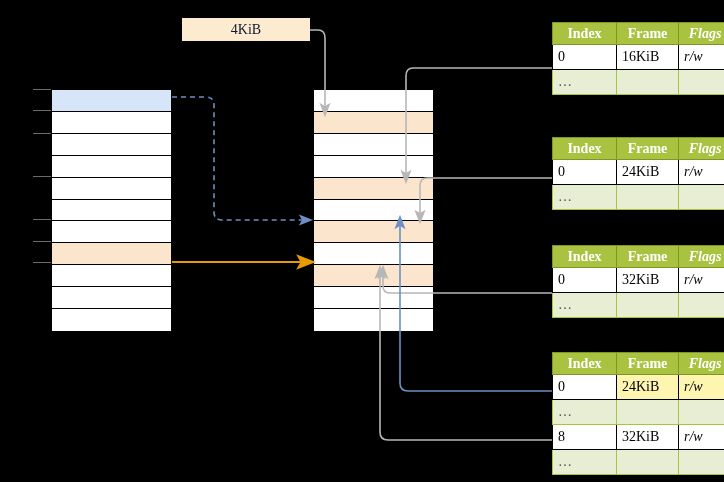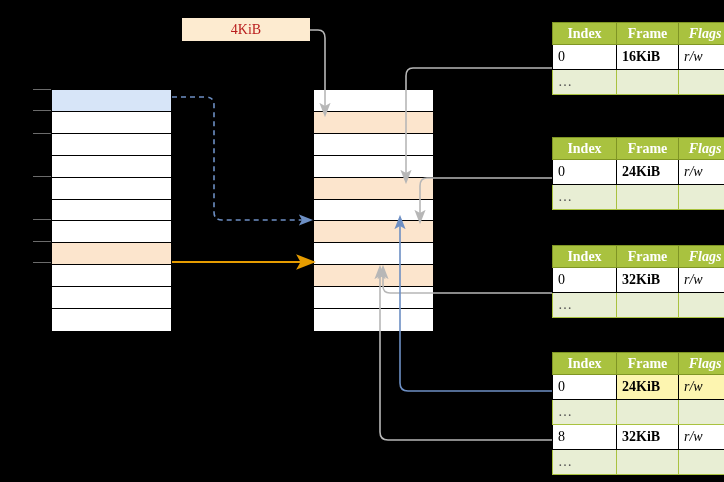--- a/index.html
+++ b/index.html
@@ -13,36 +13,36 @@
   .memrow{box-sizing:border-box;border-bottom:1px solid #000;background:#ffffff;}
   .memrow:last-child{border-bottom:none;}
   .memrow.sel-blue{background:#d7e5f8;}
   .memrow.sel-orange{background:#fce5cd;}
 
   
   .tick{position:absolute;height:1px;background:#6b6b6b;width:18px;}
 
   
   .sizelabel{position:absolute;background:#fdebd0;border:1px solid #fdebd0;
-             box-sizing:border-box;text-align:center;color:#b91c1c;
+             box-sizing:border-box;text-align:center;color:#0f172a;
              font-size:14px;line-height:21px;}
 
   
   .ptable{position:absolute;border-collapse:collapse;border:1px solid #000;
           background:#fff;table-layout:fixed;}
   .ptable th{background:#a9c23f;color:#ffffff;font-weight:bold;
              font-size:14px;text-align:center;padding:2px 4px;
              border:1px solid #7f9524;height:22px;box-sizing:border-box;}
   .ptable td{font-size:14px;color:#000;text-align:left;padding:1px 5px;
              border:1px solid #000;height:25px;box-sizing:border-box;
              background:#ffffff;white-space:nowrap;overflow:hidden;}
   .ptable tr.alt td{background:#e8eed4;border-color:#a9c23f;color:#555;}
   .ptable td.hl{background:#fdf5b0;}
   .col-index{width:64px;}
-  .col-frame{width:62px;font-weight:bold;}
+  .col-frame{width:62px;}
   .col-flags{width:53px;font-style:italic;}
 
   
   .wires{position:absolute;left:0;top:0;width:724px;height:482px;
          pointer-events:none;}
 </style>
 </head>
 <body>
 
 <div class="stage">

